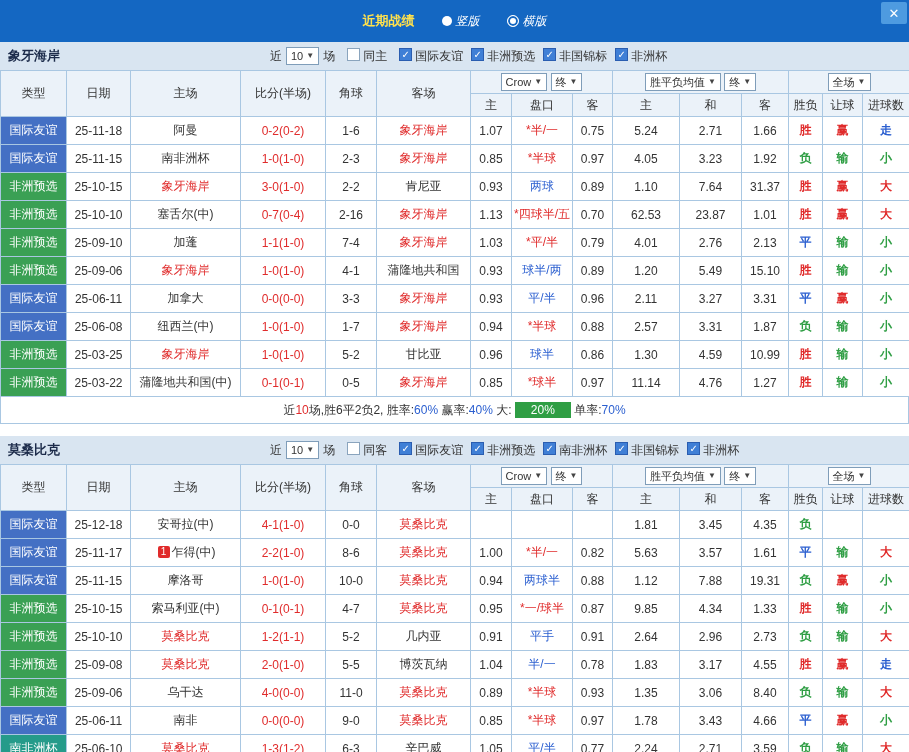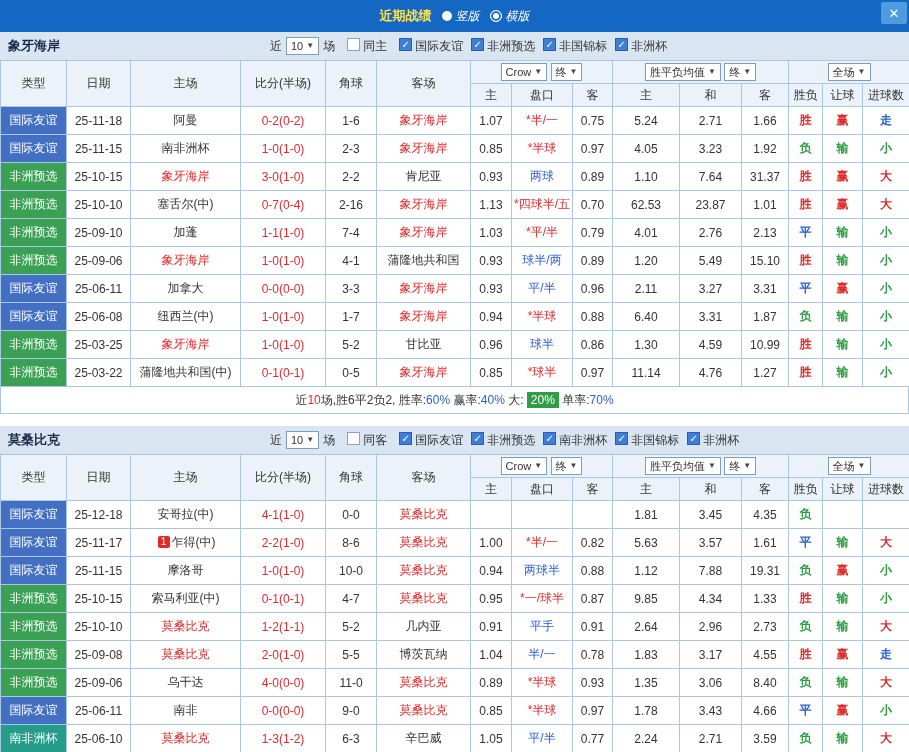--- a/index.html
+++ b/index.html
@@ -1,22 +1,22 @@
 <!DOCTYPE html>
 <html><head>
 <meta charset="utf-8">
 <style>
   * { box-sizing: border-box; margin: 0; padding: 0; }
   body {
     width: 909px; height: 752px; overflow: hidden; background: #fff;
     font-family: "Liberation Sans", "DejaVu Sans", sans-serif; font-size: 12px; color: #333;
   }
   
-  .topbar { height: 32px; background: #1467c2; position: relative;
-    display: flex; align-items: center; justify-content: center; gap: 10px; }
+  .topbar { height: 42px; background: #1467c2; position: relative;
+    display: flex; align-items: center; justify-content: center; gap: 27px; }
   .title { color: #ffe14d; font-weight: bold; font-size: 13px; }
   .radio-wrap { display: inline-flex; align-items: center; gap: 4px; cursor: pointer; font-style: italic; }
   .radio { width: 10px; height: 10px; background: #fff; border-radius: 50%; display: inline-block; }
   .radio.selected { box-shadow: inset 0 0 0 2px #1467c2; border: 1px solid #fff; width: 12px; height: 12px; }
   .rlabel { color: #fff; font-size: 12px; }
   .close { position: absolute; right: 2px; top: 2px; width: 26px; height: 22px; background: #4e9be0;
     color: #fff; display: flex; align-items: center; justify-content: center; font-size: 13px;
     font-weight: bold; cursor: pointer; border-radius: 2px; }
   
   .secbar { height: 28px; background: #d9e5f1; display: flex; align-items: center; padding-left: 8px; }
@@ -37,21 +37,21 @@
   td.c-type { padding: 0; }
   .badge { display: flex; width: 100%; height: 27px; align-items: center; justify-content: center;
     color: #fff; font-size: 12px; }
   .b-blue { background: #4470c4; } .b-green { background: #3aa054; } .b-teal { background: #259b8a; }
   .t-red { color: #e02b2b; } .t-green { color: #2f9e44; } .t-blue { color: #2b5fd0; }
   .bold { font-weight: bold; }
   .card-badge { display: inline-block; min-width: 12px; height: 12px; line-height: 12px; background: #e02b2b;
     color: #fff; font-size: 10px; border-radius: 2px; margin: 0 2px; vertical-align: 1px; }
   .summary { height: 27px; line-height: 26px; border: 1px solid #a9c7e2; border-top: none;
     text-align: center; font-size: 12px; color: #333; background: #fff; }
-  .sum-green { background: #2f9e44; color: #fff; padding: 1px 4px; }
+  .sum-green { background: #2f9e44; color: #fff; padding: 1px 16px; }
   .gap { height: 12px; background: #fff; }
 </style>
 </head>
 <body>
 
 <div class="topbar">
   <span class="title">近期战绩</span>
   <span class="radio-wrap">
     <i class="radio"></i>
     <span class="rlabel">竖版</span>
@@ -296,21 +296,21 @@
           <span class="badge b-blue">国际友谊</span>
         </td>
     <td>25-06-08</td>
     <td><span>纽西兰(中)</span></td>
     <td class="t-red">1-0(1-0)</td>
     <td>1-7</td>
     <td><span class="t-red">象牙海岸</span></td>
     <td>0.94</td>
     <td class="t-red">*半球</td>
     <td>0.88</td>
-    <td>6.40</td>
+    <td>2.57</td>
     <td>3.31</td>
     <td>1.87</td>
     <td class="bold t-green">负</td>
     <td class="bold t-green">输</td>
     <td class="bold t-green">小</td>
   </tr>
       <tr>
     <td class="c-type">
           <span class="badge b-green">非洲预选</span>
         </td>

